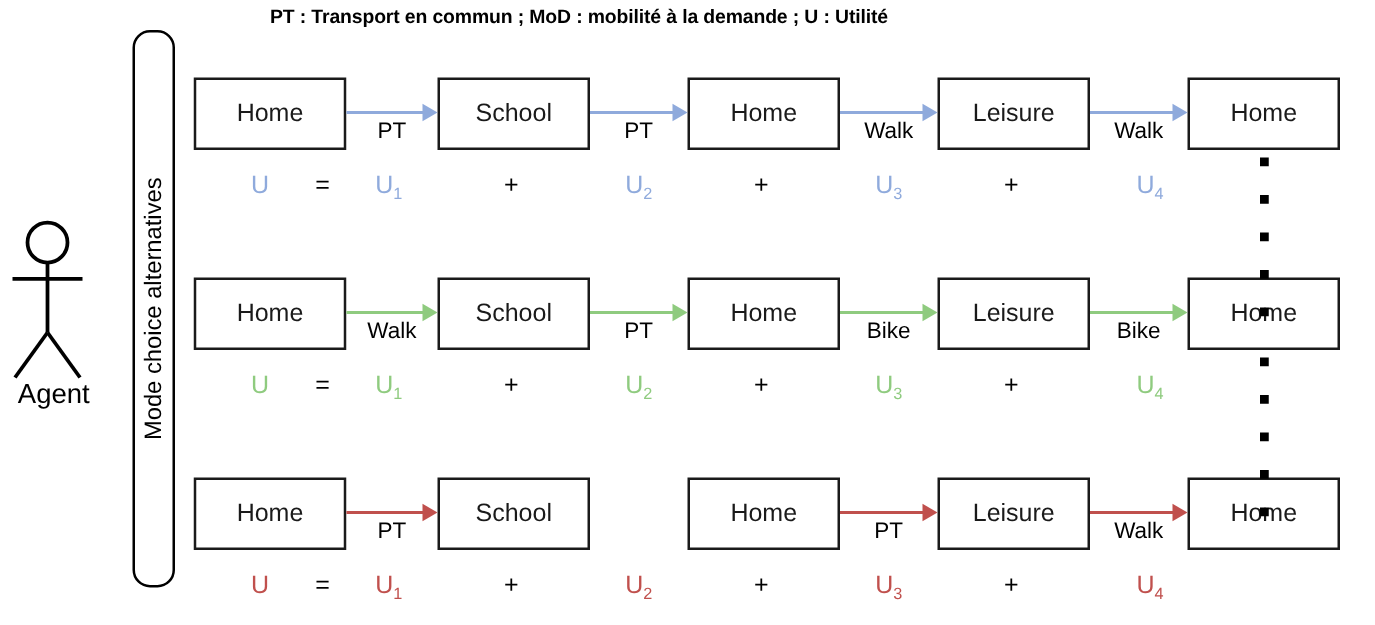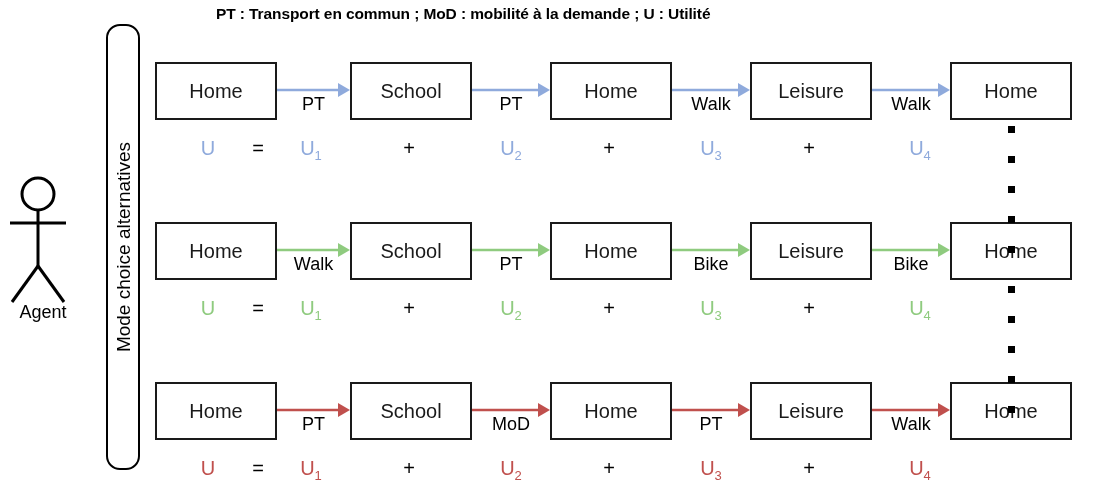--- a/index.html
+++ b/index.html
@@ -36,21 +36,21 @@
     width: 100px;
     height: 170px;
   }
   #agent-figure { position: absolute; left: 0; top: 0; }
   #agent-label {
     position: absolute;
     left: 0;
     top: 132px;
     width: 86px;
     text-align: center;
-    font-size: 18px;
+    font-size: 22px;
   }
 
   
   #mode-bar {
     position: absolute;
     left: 106px;
     top: 24px;
     width: 34px;
     height: 446px;
     border: 2px solid #000000;
@@ -261,27 +261,20 @@
       <div class="node-box" style="left: 550px;">Home</div>
       <div class="node-box" style="left: 750px;">Leisure</div>
       <div class="node-box" style="left: 950px;">Home</div>
       <div class="link" style="left: 277px; width: 73px;">
         <svg width="73" height="58">
           <line x1="0" y1="28" x2="63" y2="28" stroke="#C0504D" stroke-width="2.4"></line>
           <polygon points="61,21 73,28 61,35" fill="#C0504D"></polygon>
         </svg>
         <div class="link-label">PT</div>
       </div>
-      <div class="link" style="left: 472px; width: 78px;">
-        <svg width="78" height="58">
-          <line x1="0" y1="28" x2="68" y2="28" stroke="#C0504D" stroke-width="2.4"></line>
-          <polygon points="66,21 78,28 66,35" fill="#C0504D"></polygon>
-        </svg>
-        <div class="link-label">MoD</div>
-      </div>
       <div class="link" style="left: 672px; width: 78px;">
         <svg width="78" height="58">
           <line x1="0" y1="28" x2="68" y2="28" stroke="#C0504D" stroke-width="2.4"></line>
           <polygon points="66,21 78,28 66,35" fill="#C0504D"></polygon>
         </svg>
         <div class="link-label">PT</div>
       </div>
       <div class="link" style="left: 872px; width: 78px;">
         <svg width="78" height="58">
           <line x1="0" y1="28" x2="68" y2="28" stroke="#C0504D" stroke-width="2.4"></line>

